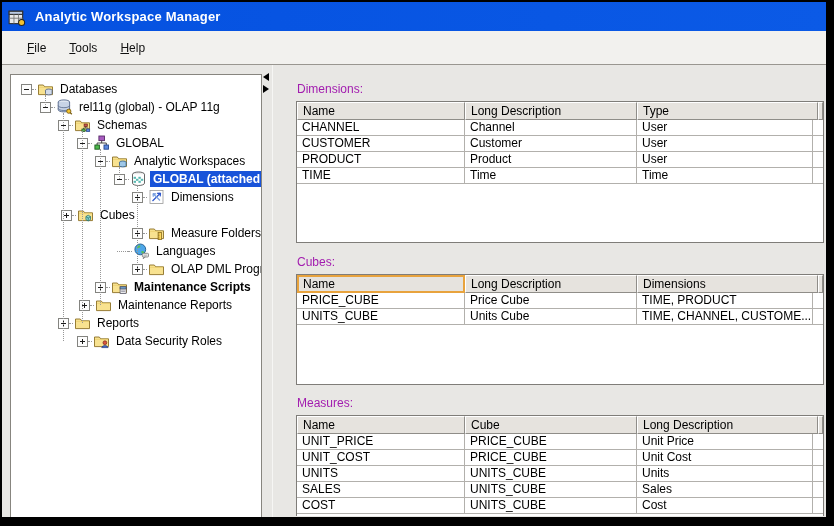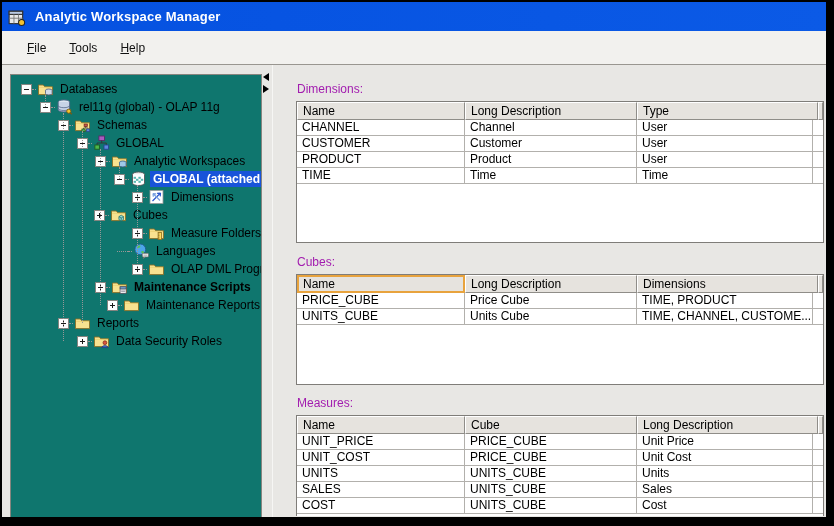--- a/index.html
+++ b/index.html
@@ -23,21 +23,21 @@
     height:34px;background:#f2f1ee;border-bottom:1px solid #999690;
     display:flex;align-items:center;padding-left:22px;
   }
   .menu-item{font-size:12px;color:#111;margin-right:17px;padding:2px 3px;cursor:default;}
   .menu-item::first-letter{text-decoration:underline;}
   
   .client{position:relative;height:459px;overflow:hidden;}
   
   .treepanel{
     position:absolute;left:8px;top:9px;width:252px;height:450px;
-    background:#0f766e;border:1px solid #87857f;
+    background:#ffffff;border:1px solid #87857f;
     overflow:hidden;
   }
   .tree{position:relative;padding-top:5px;font-size:12px;color:#000;}
   .tree-row{display:flex;align-items:center;height:18px;white-space:nowrap;cursor:default;}
   .tw{width:11px;height:11px;flex:none;position:relative;background:#fdfdfd;border:1px solid #848480;}
   .tw::before{content:'';position:absolute;left:2px;top:4px;width:5px;height:1px;background:#1a1a1a;}
   .tw.plus::after{content:'';position:absolute;left:4px;top:2px;width:1px;height:5px;background:#1a1a1a;}
   .tw-none{width:11px;height:1px;flex:none;border-top:1px dotted #979797;}
   .conn{width:4px;height:1px;flex:none;border-top:1px dotted #979797;}
   .tree-ico{width:17px;height:16px;flex:none;margin:0 3px 0 1px;}
@@ -199,21 +199,21 @@
             <span class="conn"></span>
             <span class="tree-ico">
               <svg viewBox="0 0 16 16">
                 <rect x="1.5" y="1.5" width="13" height="13" fill="#fff" stroke="#999" stroke-width="0.8"></rect>
                 <path d="M4 12 L12 4 M12 4 l-3.4 0.3 M12 4 l-0.3 3.4" stroke="#2b55cc" stroke-width="1.2" fill="none"></path>
                 <path d="M4.5 4.5 L11.5 11.5 M4.5 4.5 l3.2 0.3 M4.5 4.5 l0.3 3.2" stroke="#7aa0e0" stroke-width="1.2" fill="none"></path>
               </svg>
             </span>
             <span class="tree-label">Dimensions</span>
           </div>
-          <div class="tree-row" style="padding-left: 83px;">
+          <div class="tree-row" style="padding-left: 50px;">
             <span class="tw plus"></span>
             <span class="conn"></span>
             <span class="tree-ico">
               <svg viewBox="0 0 16 16">
                 <path d="M1 4 h4.8 l1.4 1.8 H15 V13.6 H1 Z" fill="#f8e290" stroke="#8c7026" stroke-width="0.9"></path>
                 <path d="M1.6 6.4 H14.4" stroke="#eccf6e" stroke-width="0.8"></path>
                 <path d="M8.4 9.6 l2.3-1.4 2.3 1.4 v3 l-2.3 1.4 -2.3-1.4 z" fill="#8fd8d2" stroke="#1e6a66" stroke-width="0.7"></path>
                 <path d="M8.4 9.6 l2.3 1.4 2.3-1.4 M10.7 11 v3" stroke="#1e6a66" stroke-width="0.7" fill="none"></path>
               </svg>
             </span>
@@ -264,21 +264,21 @@
               <svg viewBox="0 0 16 16">
                 <path d="M1 4 h4.8 l1.4 1.8 H15 V13.6 H1 Z" fill="#f8e290" stroke="#8c7026" stroke-width="0.9"></path>
                 <path d="M1.6 6.4 H14.4" stroke="#eccf6e" stroke-width="0.8"></path>
                 <rect x="8.6" y="7.8" width="6" height="6.6" fill="#fff" stroke="#445" stroke-width="0.7"></rect>
                 <rect x="8.6" y="7.8" width="6" height="2.1" fill="#6fa8dc" stroke="#445" stroke-width="0.7"></rect>
                 <path d="M9.6 11 h4 M9.6 12.7 h4" stroke="#667" stroke-width="0.7"></path>
               </svg>
             </span>
             <span class="tree-label">Maintenance Scripts</span>
           </div>
-          <div class="tree-row" style="padding-left: 96px; align-items: center;">
+          <div class="tree-row" style="padding-left: 68px; align-items: center;">
             <span class="tw plus"></span>
             <span class="conn"></span>
             <span class="tree-ico">
               <svg viewBox="0 0 16 16">
                 <path d="M1 4 h4.8 l1.4 1.8 H15 V13.6 H1 Z" fill="#f8e290" stroke="#8c7026" stroke-width="0.9"></path>
                 <path d="M1.6 6.4 H14.4" stroke="#eccf6e" stroke-width="0.8"></path>
               </svg>
             </span>
             <span class="tree-label">Maintenance Reports</span>
           </div>

